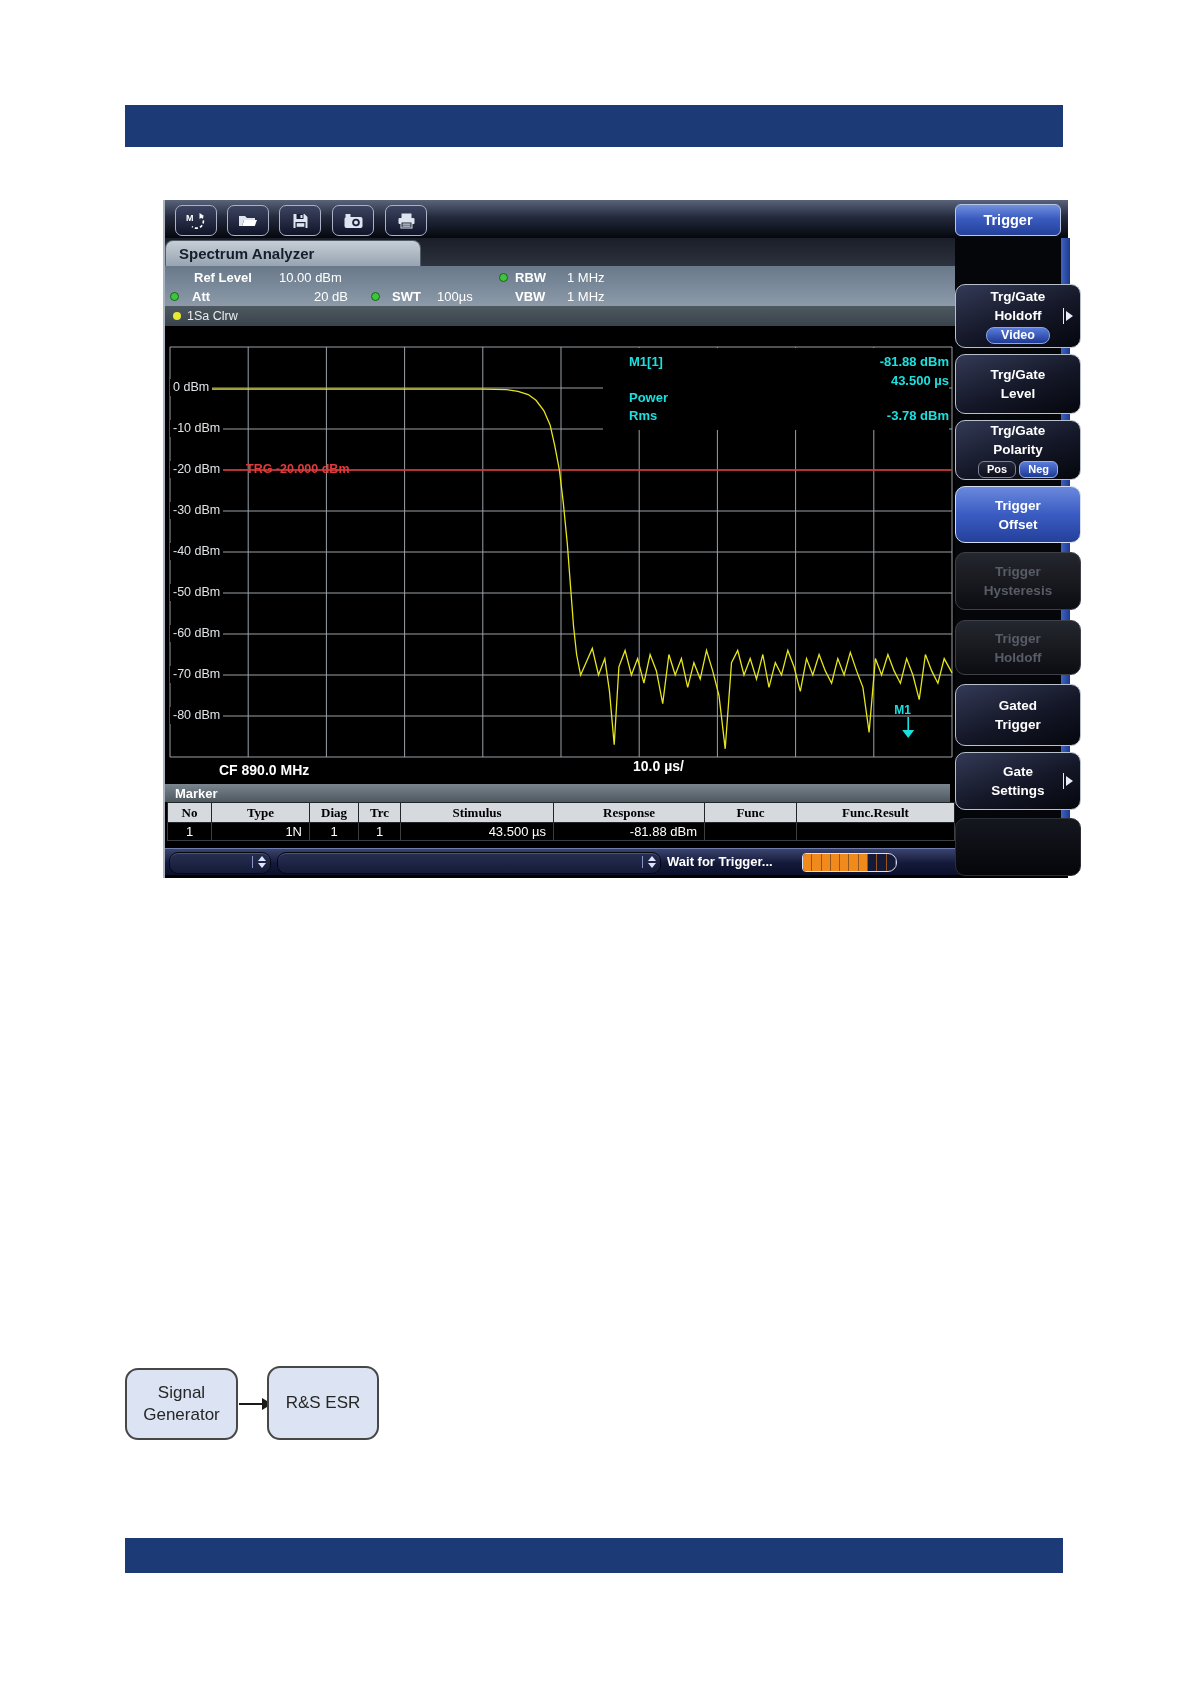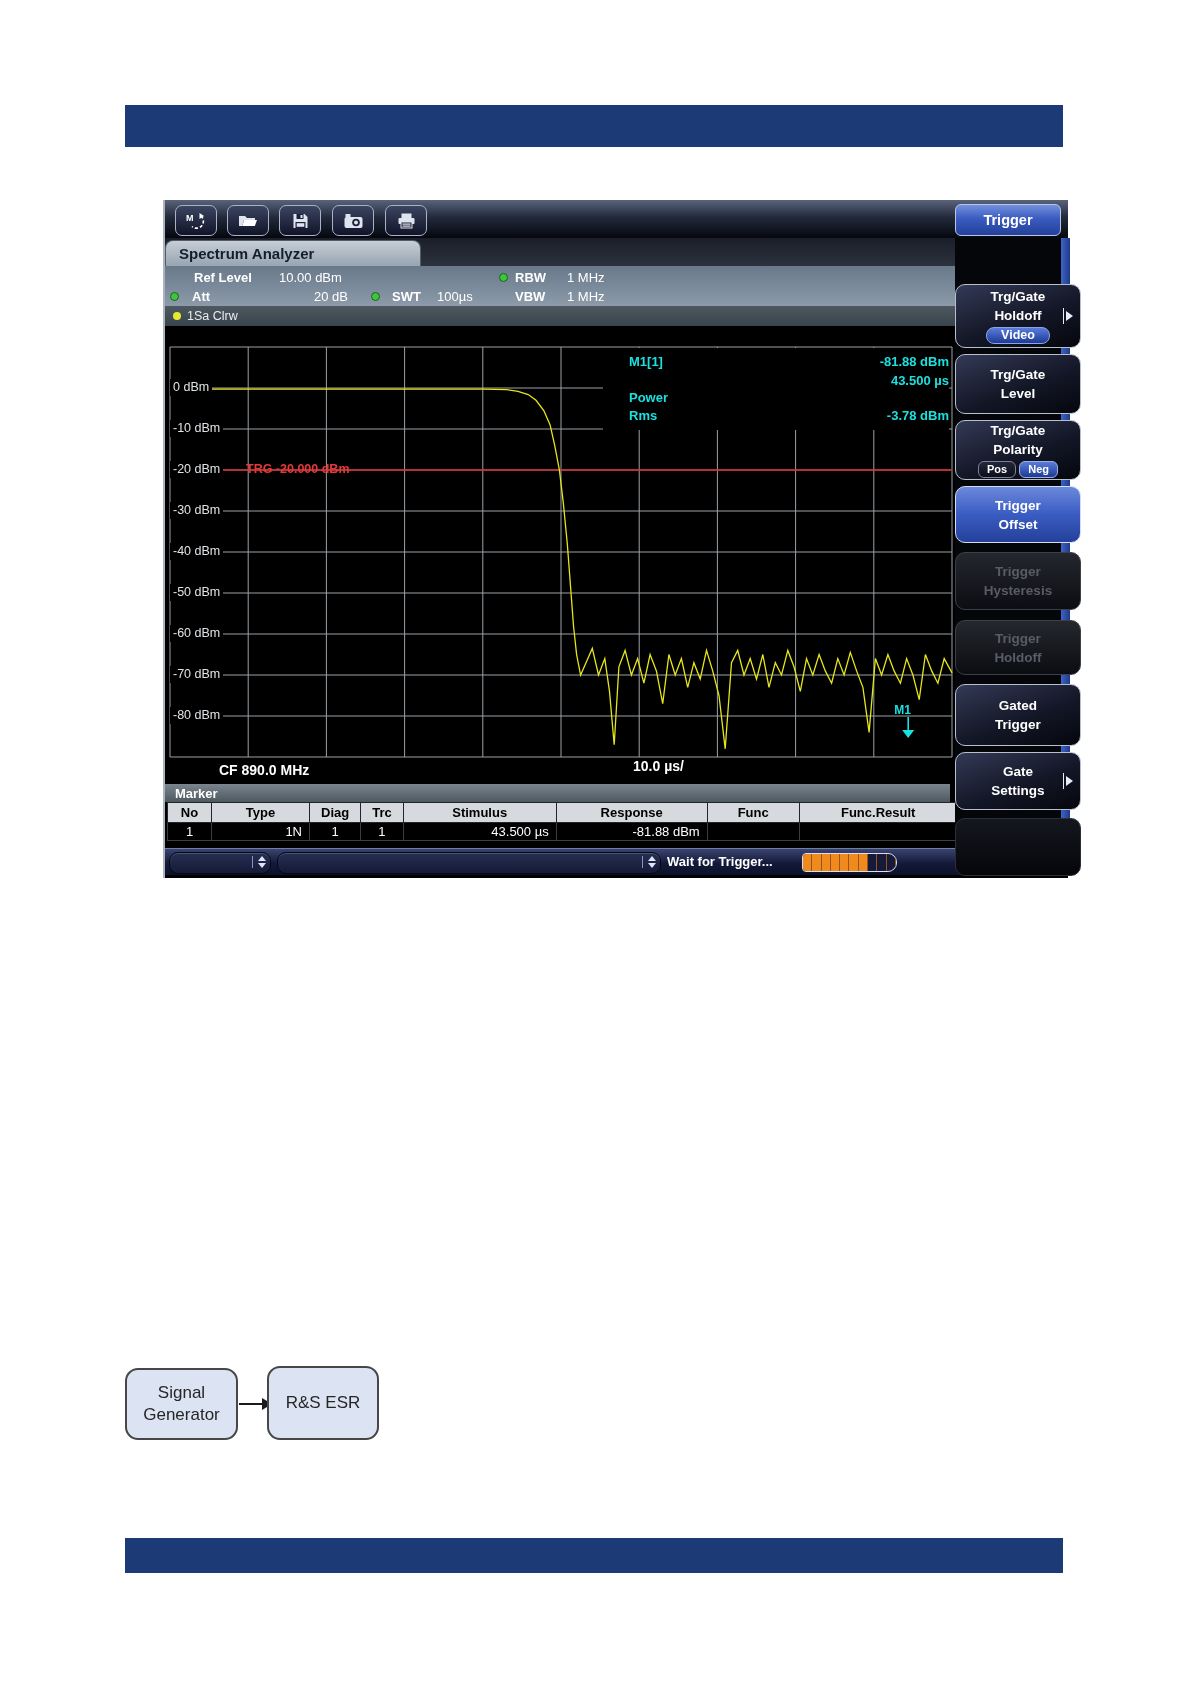--- a/index.html
+++ b/index.html
@@ -38,21 +38,21 @@
   .mi .l{position:absolute;left:8px;}
   .mi .r{position:absolute;right:2px;}
   
   .cfrow{position:absolute;left:0;top:558px;width:790px;height:26px;background:#000;color:#fff;
          font-weight:bold;font-size:14px;margin-left:44px;}
   .markerbar{position:absolute;left:0;top:584px;width:785px;height:18px;
          background:linear-gradient(#7b858d,#4e585f);color:#fff;font-weight:bold;font-size:13px;
          display:flex;align-items:center;padding-left:10px;box-sizing:border-box;}
   table.mtab{position:absolute;left:2px;top:602px;border-collapse:collapse;table-layout:fixed;
          font-size:13px;}
-  table.mtab th{background:#d6dade;color:#000;font-weight:bold;border:1px solid #22262a;height:19px;padding:0 11px;}
+  table.mtab th{background:#d6dade;color:#000;font-weight:bold;border:1px solid #22262a;height:19px;padding:0 11px;font-family:Liberation Serif, serif;}
   table.mtab td{background:#000;color:#fff;border:1px solid #3a3f44;height:17px;padding:0 7px;}
   
   .status{position:absolute;left:0;top:648px;width:905px;height:27px;
           background:linear-gradient(#3b446e,#131939 55%,#0b102a);border-top:1px solid #707ead;box-sizing:border-box;}
   .sfield{position:absolute;top:3px;height:20px;border-radius:9px;background:linear-gradient(#272f52,#141a37);
           border:1px solid #05070f;box-shadow:inset 0 1px 0 #4a5480;}
   .spin{position:absolute;right:4px;top:3px;display:flex;flex-direction:column;gap:2px;
         border-left:1px solid #8792c8;padding-left:5px;}
   .spin i{display:block;width:0;height:0;border-left:4px solid transparent;border-right:4px solid transparent;}
   .spin .up{border-bottom:5px solid #dfe4ff;}

